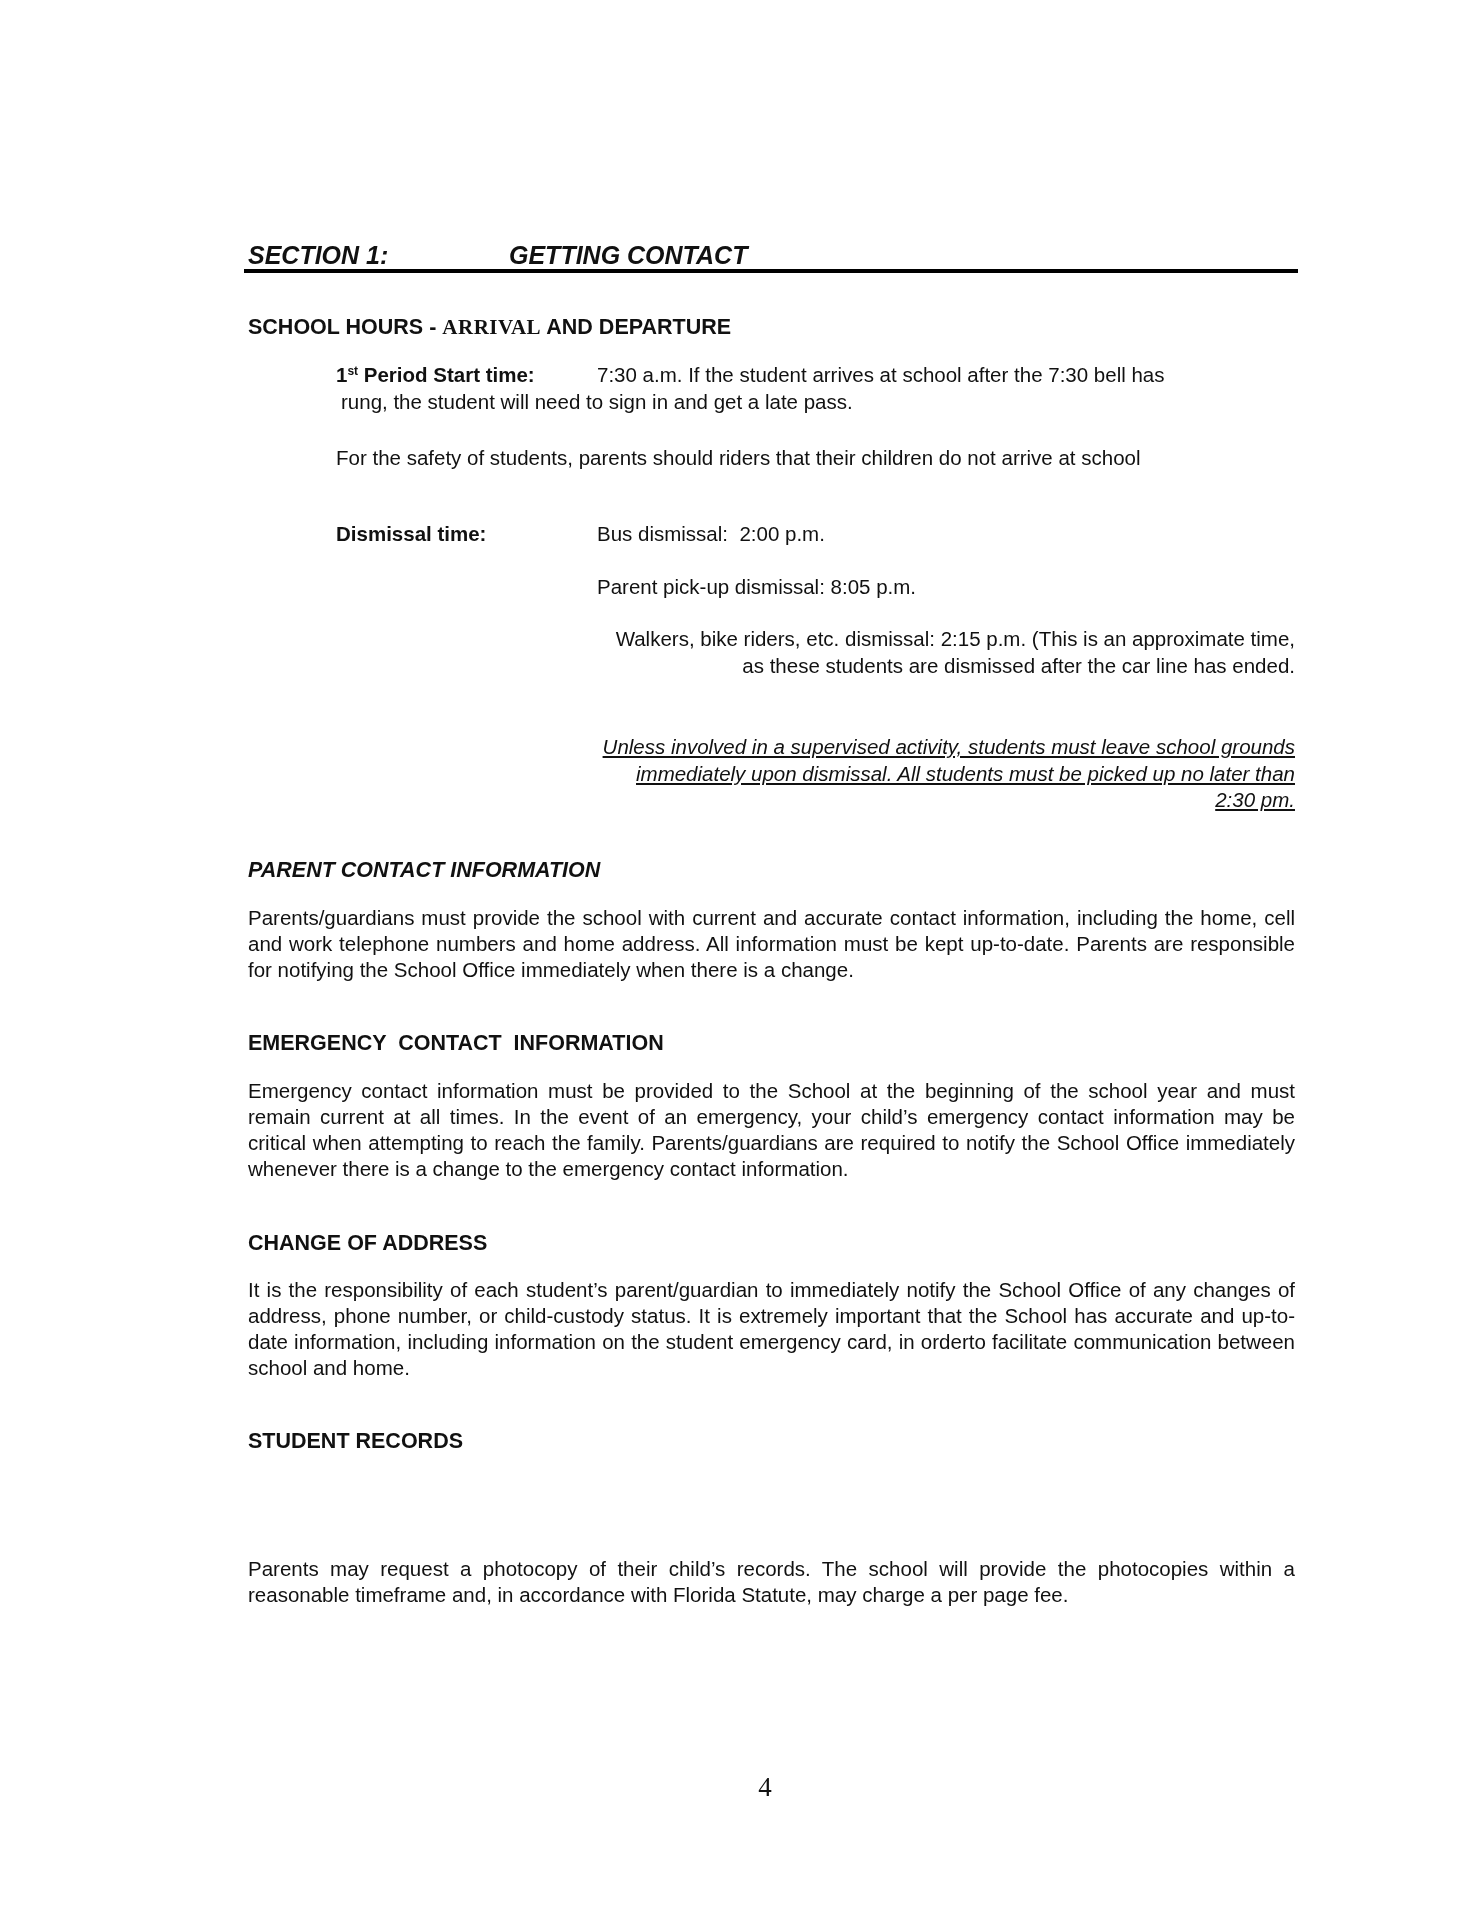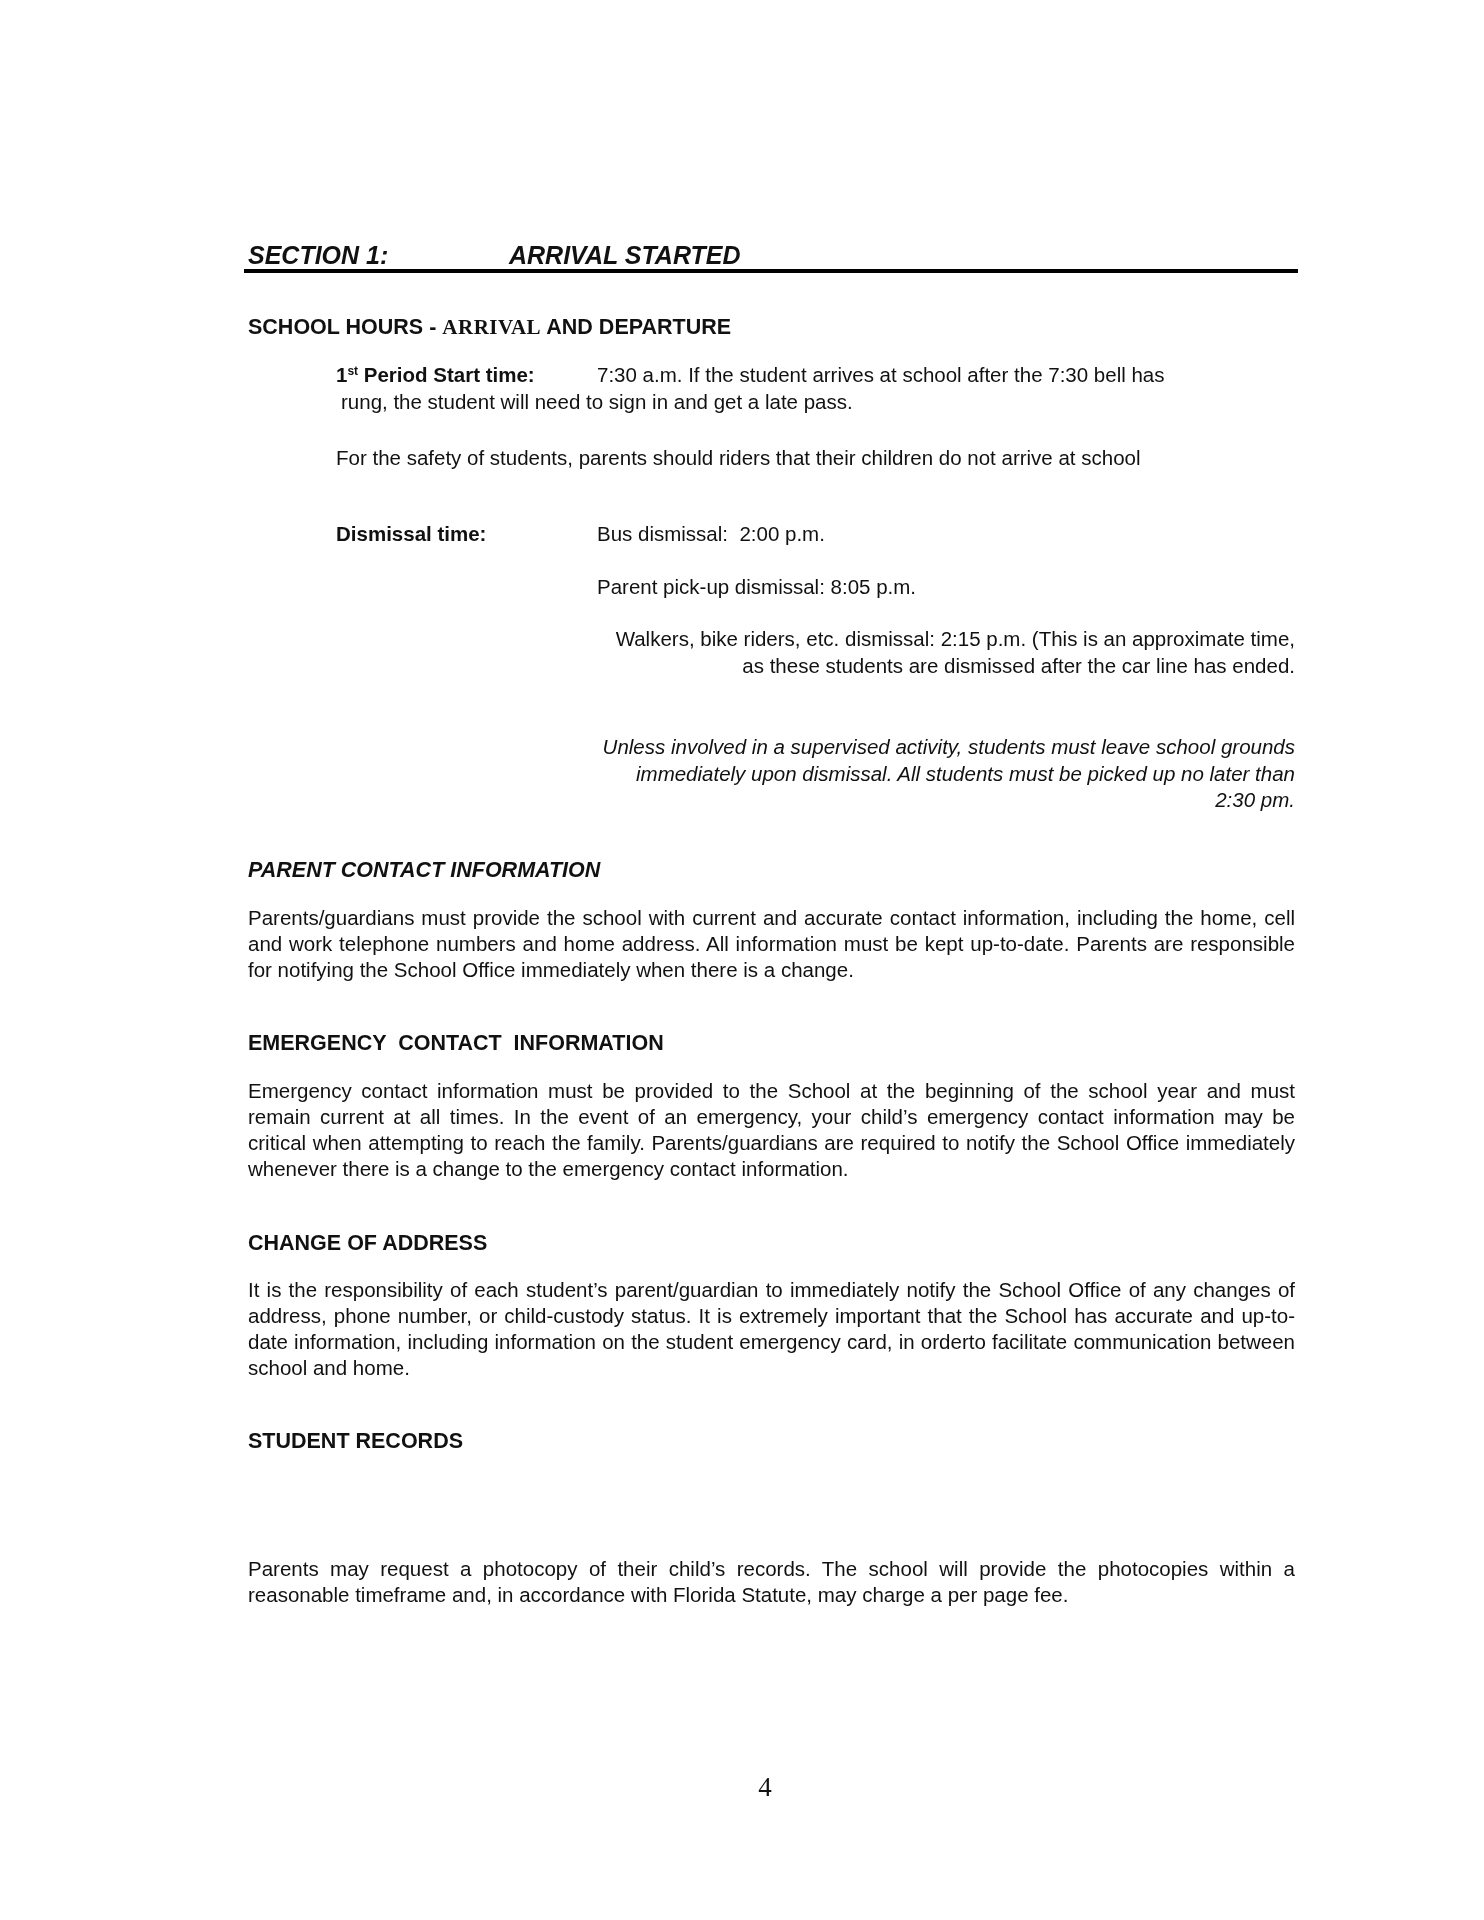--- a/index.html
+++ b/index.html
@@ -18,40 +18,40 @@
   sup { font-size: 12px; vertical-align: 7px; line-height: 0; }
   .pagenum { position: absolute; left: 0; width: 1470px; top: 1772px; text-align: center;
              font-family: "Liberation Serif", serif; font-size: 27px; }
 </style>
 </head>
 <body>
 
 <div class="page">
 
   <div class="abs section-title" style="left:218px; top:240px;">SECTION 1:</div>
-  <div class="abs section-title" style="left:479px; top:240px;">ARRIVAL STARTED</div>
+  <div class="abs section-title" style="left:479px; top:240px;">GETTING CONTACT</div>
   <div class="rule"></div>
 
   <div class="h2" style="top:314px;">
     <span>SCHOOL HOURS - </span><span class="serif-caps" style="font-weight:bold;">ARRIVAL</span><span> AND DEPARTURE</span>
   </div>
 
   <div class="abs indent-text bold" style="left:306px; top:362px;">
     <span>1</span><sup>st</sup><span> Period Start time:</span>
   </div>
   <div class="abs indent-text" style="left:567px; top:362px;">7:30 a.m. If the student arrives at school after the 7:30 bell has</div>
   <div class="abs indent-text" style="left:311px; top:389px;">rung, the student will need to sign in and get a late pass.</div>
 
   <div class="abs indent-text" style="left:306px; top:445px;">For the safety of students, parents should riders that their children do not arrive at school</div>
 
   <div class="abs indent-text bold" style="left:306px; top:521px;">Dismissal time:</div>
   <div class="abs indent-text" style="left:567px; top:521px; white-space:pre;">Bus dismissal:  2:00 p.m.</div>
   <div class="abs indent-text" style="left:567px; top:574px;">Parent pick-up dismissal: 8:05 p.m.</div>
   <div class="abs indent-text" style="left:567px; top:626px; width:698px; white-space:normal;">Walkers, bike riders, etc. dismissal: 2:15 p.m. (This is an approximate time, as these students are dismissed after the car line has ended.</div>
-  <div class="abs indent-text italic" style="left:567px; top:734px; width:698px; white-space:normal;">Unless involved in a supervised activity, students must leave school grounds immediately upon dismissal. All students must be picked up no later than 2:30 pm.</div>
+  <div class="abs indent-text italic" style="left:567px; top:734px; width:698px; white-space:normal;text-decoration:underline;">Unless involved in a supervised activity, students must leave school grounds immediately upon dismissal. All students must be picked up no later than 2:30 pm.</div>
 
   <div class="h2" style="top:857px;font-style:italic;">PARENT CONTACT INFORMATION</div>
   <div class="body" style="top:905px;">Parents/guardians must provide the school with current and accurate contact information, including the home, cell and work telephone numbers and home address. All information must be kept up-to-date. Parents are responsible for notifying the School Office immediately when there is a change.</div>
 
   <div class="h2" style="top:1030px; white-space:pre;">EMERGENCY  CONTACT  INFORMATION</div>
   <div class="body" style="top:1078px;">Emergency contact information must be provided to the School at the beginning of the school year and must remain current at all times. In the event of an emergency, your child’s emergency contact information may be critical when attempting to reach the family.  Parents/guardians are required to notify the School Office immediately whenever there is a change to the emergency contact information.</div>
 
   <div class="h2" style="top:1230px;">CHANGE OF ADDRESS</div>
   <div class="body" style="top:1277px;">It is the responsibility of each student’s parent/guardian to immediately notify the School Office of any changes of address, phone number, or child-custody status. It is extremely important that the School has accurate and up-to-date information, including information on the student emergency card, in orderto facilitate communication between school and home.</div>
 

